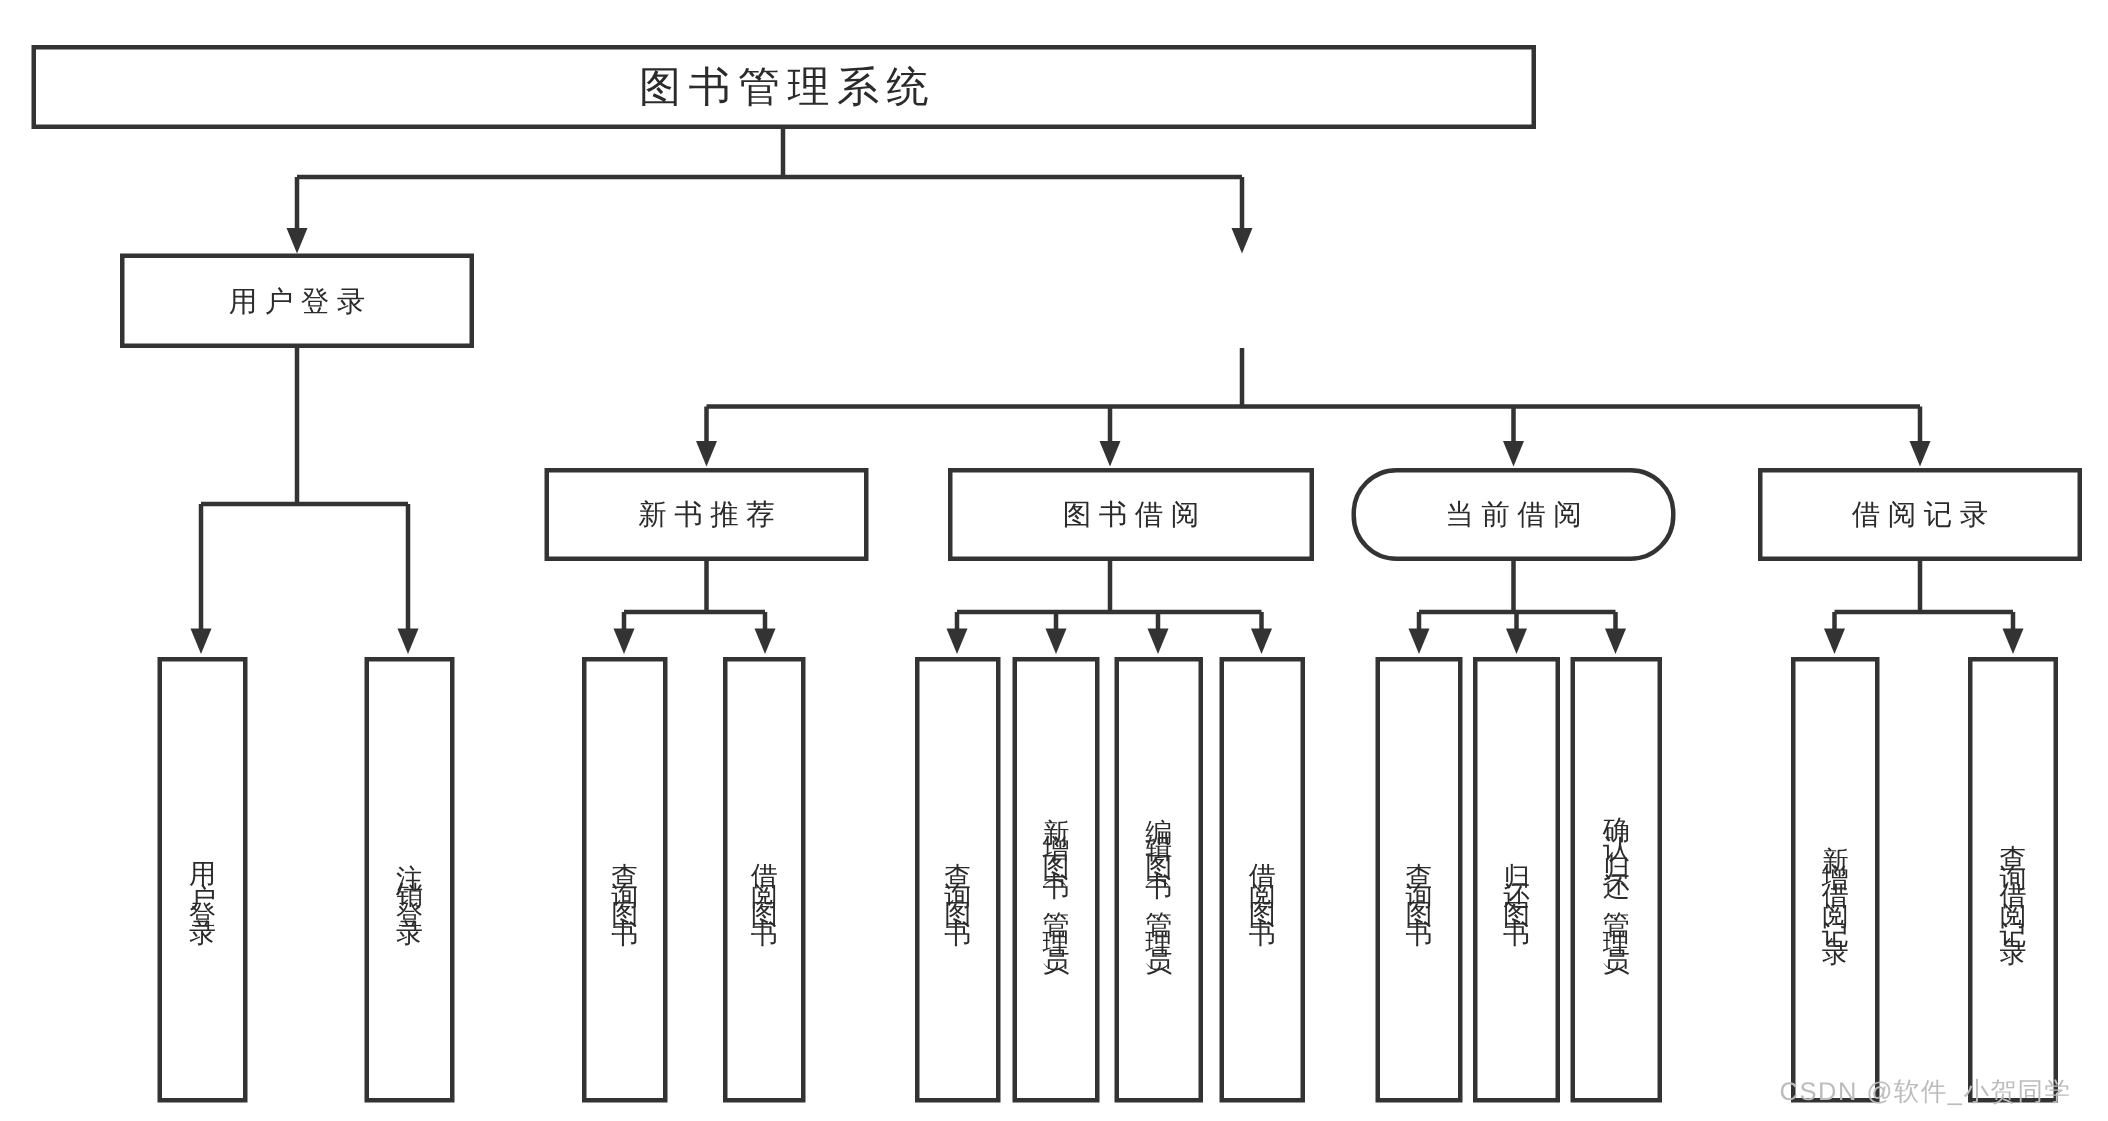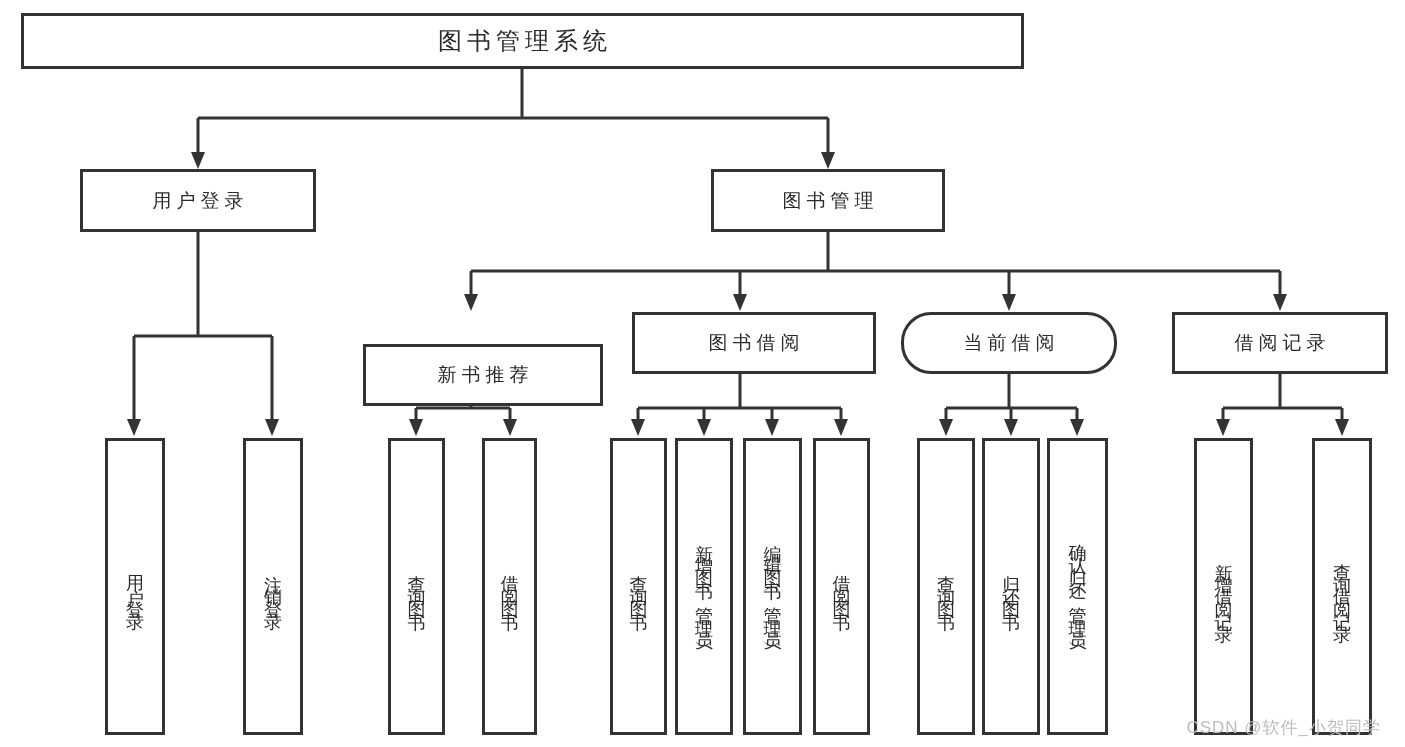--- a/index.html
+++ b/index.html
@@ -33,21 +33,21 @@
     align-items: center;
     justify-content: center;
     color: var(--text);
   }
   .node.h {
     font-size: 19px;
     letter-spacing: 5px;
     text-indent: 5px; 
     white-space: nowrap;
   }
-  .node.root { font-size: 24px; }
+  .node.root { font-size: 28px; margin-top: 17px; }
   .vtext {
     writing-mode: vertical-rl;
     text-orientation: mixed;
     font-size: 18px;
     line-height: 1;
     letter-spacing: 0.7em;
     color: var(--text);
   }
   .watermark {
     position: absolute;
@@ -101,25 +101,22 @@
     <path class="ar" d="M1335 419 h14 l-7 17 z"></path>
   </svg>
 
   <div class="node h root" style="left:21px; top:13px; width:1003px; height:56px;">
     <span>图书管理系统</span>
   </div>
 
   <div class="node h" style="left:80px; top:169px; width:236px; height:63px;">
     <span>用户登录</span>
   </div>
-  <div class="node h" style="left:711px; top:169px; width:234px; height:63px;">
-    <span>图书管理</span>
-  </div>
 
-  <div class="node h" style="left:363px; top:312px; width:240px; height:62px;margin-top:32px;">
+  <div class="node h" style="left:363px; top:312px; width:216px; height:62px;">
     <span>新书推荐</span>
   </div>
   <div class="node h" style="left:632px; top:312px; width:244px; height:62px;">
     <span>图书借阅</span>
   </div>
   <div class="node h" style="left:901px; top:312px; width:216px; height:62px;border-radius:30px;">
     <span>当前借阅</span>
   </div>
   <div class="node h" style="left:1172px; top:312px; width:216px; height:62px;">
     <span>借阅记录</span>

